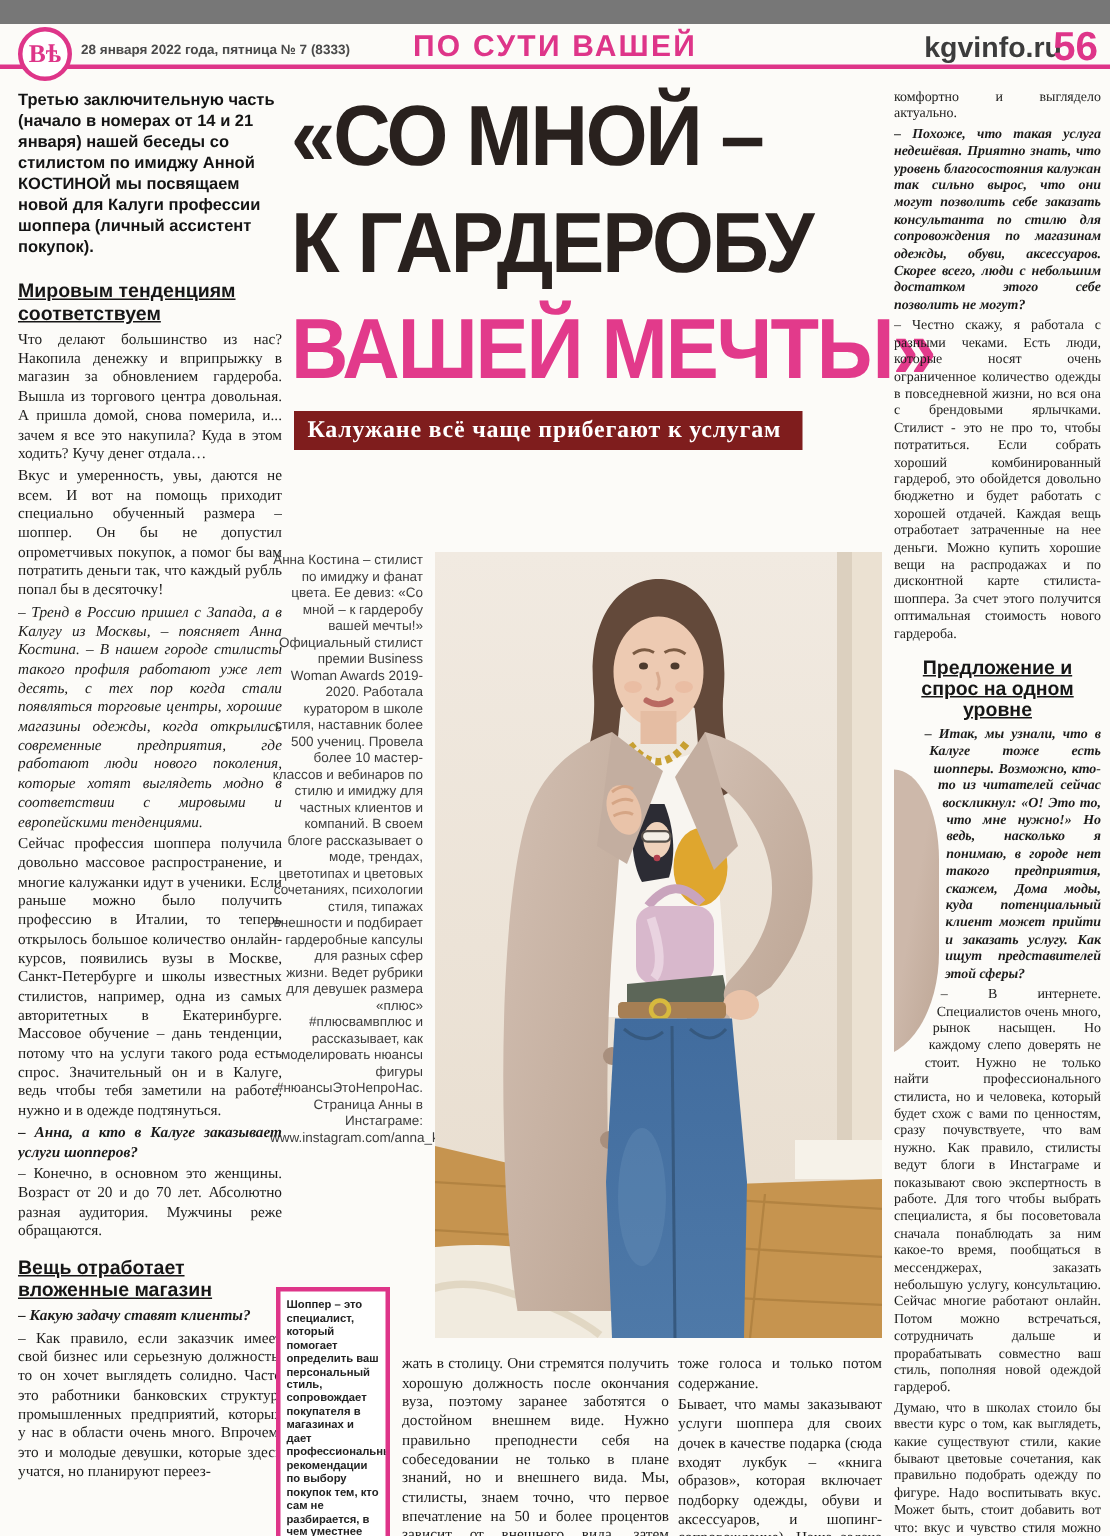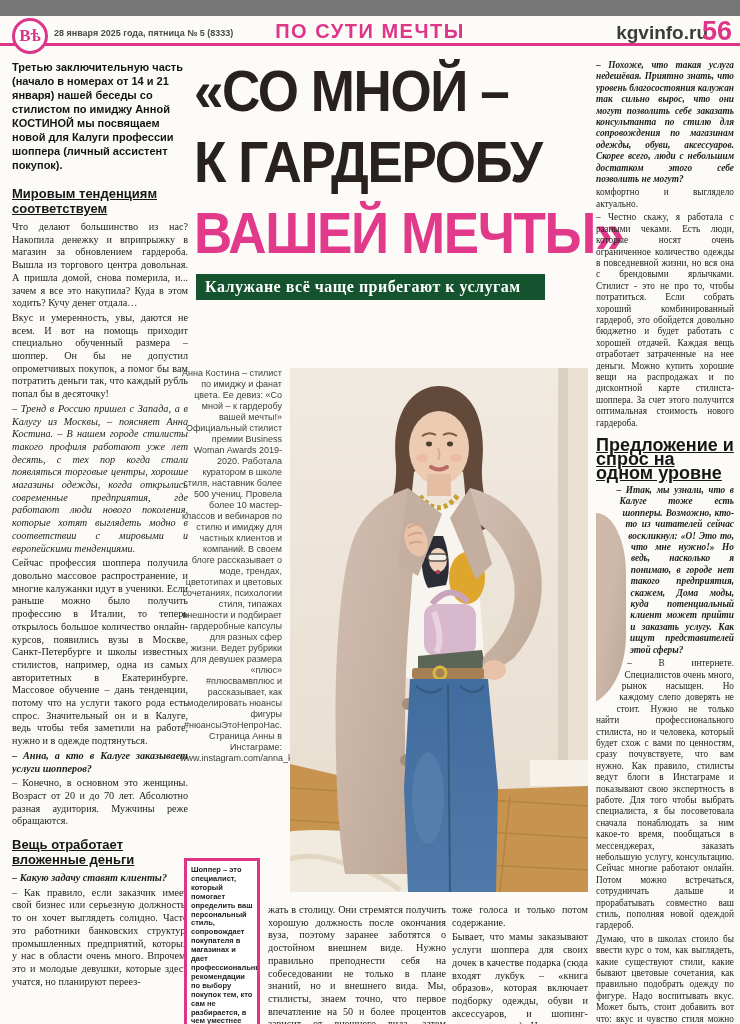--- a/index.html
+++ b/index.html
@@ -27,70 +27,70 @@
   .col-left  { position:absolute; left:12px;  top:44px; width:176px; height:976px; overflow:hidden; }
   .lead { font:bold 11px/14px "Liberation Sans", sans-serif; color:#141414; text-align:left; margin-bottom:14px; }
 
   .headline { position:absolute; left:194px; top:40px; width:420px;
               font-family:"Liberation Sans", sans-serif; font-weight:700;
               transform:scaleX(.93); transform-origin:left top; }
   .headline .l { font-size:57px; line-height:71px; letter-spacing:-1.5px; white-space:nowrap; color:#29211e; }
   .headline .l3 { color:#e23a8b; }
 
   .badge { position:absolute; left:196px; top:258px; width:400px; }
-  .badge-line { display:inline-block; background:#14532d; color:#fff;
+  .badge-line { display:inline-block; background:#7f1d1d; color:#fff;
                 font:bold 16px/19px "Liberation Serif", serif; font-style:normal;
-                padding:3px 24px 4px 9px; margin-bottom:2px; letter-spacing:.5px; }
+                padding:3px 14px 4px 9px; margin-bottom:2px; letter-spacing:.5px; }
 
   .caption { position:absolute; left:180px; top:352px; width:102px;
              font:9px/11px "Liberation Sans", sans-serif; color:#3d3d3d; text-align:right; }
 
   .photo { position:absolute; left:290px; top:352px; width:298px; height:524px; overflow:hidden; }
   .photo svg { display:block; }
 
   .shopper-box { position:absolute; left:184px; top:842px; width:76px; height:176px; box-sizing:border-box;
                  border:3px solid #de3589; background:#fff; padding:5px 4px; overflow:hidden;
                  font:bold 7.5px/8.9px "Liberation Sans", sans-serif; color:#222; text-align:left; }
 
   .col-a { position:absolute; left:268px; top:888px; width:178px; height:132px; overflow:hidden; }
   .col-b { position:absolute; left:452px; top:888px; width:136px; height:132px; overflow:hidden; }
 
   .col-right { position:absolute; left:596px; top:44px; width:138px; height:976px; overflow:hidden; }
   .col-right .par { font-size:9.3px; line-height:11.4px; }
-  .col-right .subhead { font-size:18px; line-height:14px; }
+  .col-right .subhead { font-size:13px; line-height:14px;text-align:center; }
 
   .arm-float { float:left; width:44px; height:192px; margin:28px 5px 4px -14px;
                background:linear-gradient(100deg,#cdb8aa 55%,#bda695);
                border-radius:0 30px 44px 0 / 0 60px 70px 0;
                shape-outside: polygon(0 0, 55% 3%, 100% 30%, 97% 72%, 55% 100%, 0 100%); }
 </style>
 </head>
 <body>
 
 <div class="page">
 
   <div>
     <div class="hdr-rule"></div>
     <div class="logo">Вѣ</div>
-    <div class="issue-date">28 января 2025 года, пятница № 5 (8333)</div>
-    <div class="section-title">ПО СУТИ МЕЧТЫ</div>
+    <div class="issue-date">28 января 2022 года, пятница № 7 (8333)</div>
+    <div class="section-title">ПО СУТИ ВАШЕЙ</div>
     <div class="site-url">kgvinfo.ru</div>
     <div class="page-num">56</div>
   </div>
 
   <div class="col-left">
     <div class="lead">Третью заключительную часть (начало в номерах от 14 и 21 января) нашей беседы со стилистом по имиджу Анной КОСТИНОЙ мы посвящаем новой для Калуги профессии шоппера (личный ассистент покупок).</div>
     <div class="subhead">Мировым тенденциям соответствуем</div>
     <p class="par">Что делают большинство из нас? Накопила денежку и вприпрыжку в магазин за обновлением гардероба. Вышла из торгового центра довольная. А пришла домой, снова померила, и... зачем я все это накупила? Куда в этом ходить? Кучу денег отдала…</p>
     <p class="par">Вкус и умеренность, увы, даются не всем. И вот на помощь приходит специально обученный размера – шоппер. Он бы не допустил опрометчивых покупок, а помог бы вам потратить деньги так, что каждый рубль попал бы в десяточку!</p>
     <p class="par qi">– Тренд в Россию пришел с Запада, а в Калугу из Москвы, – поясняет Анна Костина. – В нашем городе стилисты такого профиля работают уже лет десять, с тех пор когда стали появляться торговые центры, хорошие магазины одежды, когда открылись современные предприятия, где работают люди нового поколения, которые хотят выглядеть модно в соответствии с мировыми и европейскими тенденциями.</p>
     <p class="par">Сейчас профессия шоппера получила довольно массовое распространение, и многие калужанки идут в ученики. Если раньше можно было получить профессию в Италии, то теперь открылось большое количество онлайн-курсов, появились вузы в Москве, Санкт-Петербурге и школы известных стилистов, например, одна из самых авторитетных в Екатеринбурге. Массовое обучение – дань тенденции, потому что на услуги такого рода есть спрос. Значительный он и в Калуге, ведь чтобы тебя заметили на работе, нужно и в одежде подтянуться.</p>
     <p class="par q">– Анна, а кто в Калуге заказывает услуги шопперов?</p>
     <p class="par">– Конечно, в основном это женщины. Возраст от 20 и до 70 лет. Абсолютно разная аудитория. Мужчины реже обращаются.</p>
-    <div class="subhead">Вещь отработает вложенные деньги</div>
+    <div class="subhead">Вещь отработает вложенные магазин</div>
     <p class="par q">– Какую задачу ставят клиенты?</p>
     <p class="par">– Как правило, если заказчик имеет свой бизнес или серьезную должность, то он хочет выглядеть солидно. Часто это работники банковских структур, промышленных предприятий, которых у нас в области очень много. Впрочем, это и молодые девушки, которые здесь учатся, но планируют переез-</p>
   </div>
 
   <div class="headline">
     <div class="l">«СО МНОЙ –</div>
     <div class="l">К ГАРДЕРОБУ</div>
     <div class="l l3">ВАШЕЙ МЕЧТЫ»</div>
   </div>
   <div class="badge">
@@ -189,22 +189,22 @@
 
   <div class="col-a">
     <p class="par">жать в столицу. Они стремятся получить хорошую должность после окончания вуза, поэтому заранее заботятся о достойном внешнем виде. Нужно правильно преподнести себя на собеседовании не только в плане знаний, но и внешнего вида. Мы, стилисты, знаем точно, что первое впечатление на 50 и более процентов зависит от внешнего вида, затем считывается</p>
   </div>
   <div class="col-b">
     <p class="par">тоже голоса и только потом содержание.</p>
     <p class="par">Бывает, что мамы заказывают услуги шоппера для своих дочек в качестве подарка (сюда входят лукбук – «книга образов», которая включает подборку одежды, обуви и аксессуаров, и шопинг-сопровождение). Наша задача – собрать определенный гардероб под сферу жизни заказчика, чтобы было удобно,</p>
   </div>
 
   <div class="col-right">
+    <p class="par">комфортно и выглядело актуально.</p>
     <p class="par q">– Похоже, что такая услуга недешёвая. Приятно знать, что уровень благосостояния калужан так сильно вырос, что они могут позволить себе заказать консультанта по стилю для сопровождения по магазинам одежды, обуви, аксессуаров. Скорее всего, люди с небольшим достатком этого себе позволить не могут?</p>
-    <p class="par">комфортно и выглядело актуально.</p>
     <p class="par">– Честно скажу, я работала с разными чеками. Есть люди, которые носят очень ограниченное количество одежды в повседневной жизни, но вся она с брендовыми ярлычками. Стилист - это не про то, чтобы потратиться. Если собрать хороший комбинированный гардероб, это обойдется довольно бюджетно и будет работать с хорошей отдачей. Каждая вещь отработает затраченные на нее деньги. Можно купить хорошие вещи на распродажах и по дисконтной карте стилиста-шоппера. За счет этого получится оптимальная стоимость нового гардероба.</p>
     <div class="subhead">Предложение и спрос на одном уровне</div>
     <p class="par q">
       <span class="arm-float"></span><span>– Итак, мы узнали, что в Калуге тоже есть шопперы. Возможно, кто-то из читателей сейчас воскликнул: «О! Это то, что мне нужно!» Но ведь, насколько я понимаю, в городе нет такого предприятия, скажем, Дома моды, куда потенциальный клиент может прийти и заказать услугу. Как ищут представителей этой сферы?</span>
     </p>
     <p class="par">– В интернете. Специалистов очень много, рынок насыщен. Но каждому слепо доверять не стоит. Нужно не только найти профессионального стилиста, но и человека, который будет схож с вами по ценностям, сразу почувствуете, что вам нужно. Как правило, стилисты ведут блоги в Инстаграме и показывают свою экспертность в работе. Для того чтобы выбрать специалиста, я бы посоветовала сначала понаблюдать за ним какое-то время, пообщаться в мессенджерах, заказать небольшую услугу, консультацию. Сейчас многие работают онлайн. Потом можно встречаться, сотрудничать дальше и прорабатывать совместно ваш стиль, пополняя новой одеждой гардероб.</p>
     <p class="par">Думаю, что в школах стоило бы ввести курс о том, как выглядеть, какие существуют стили, какие бывают цветовые сочетания, как правильно подобрать одежду по фигуре. Надо воспитывать вкус. Может быть, стоит добавить вот что: вкус и чувство стиля можно развить, и чем раньше начать это делать, тем быстрее придет желаемый результат.</p>
 
   </div>
 

